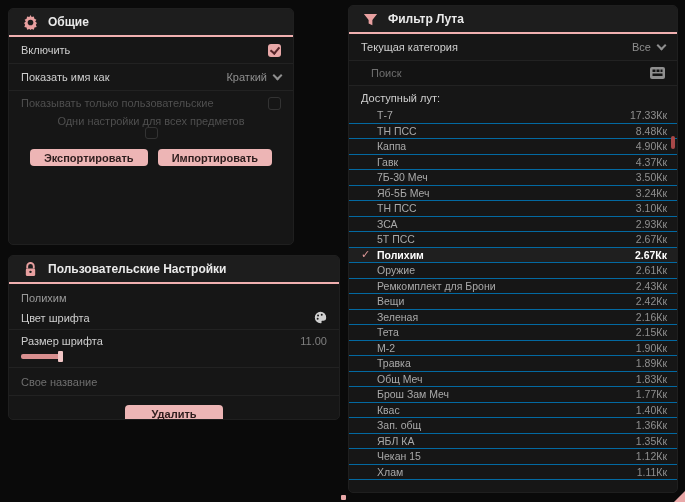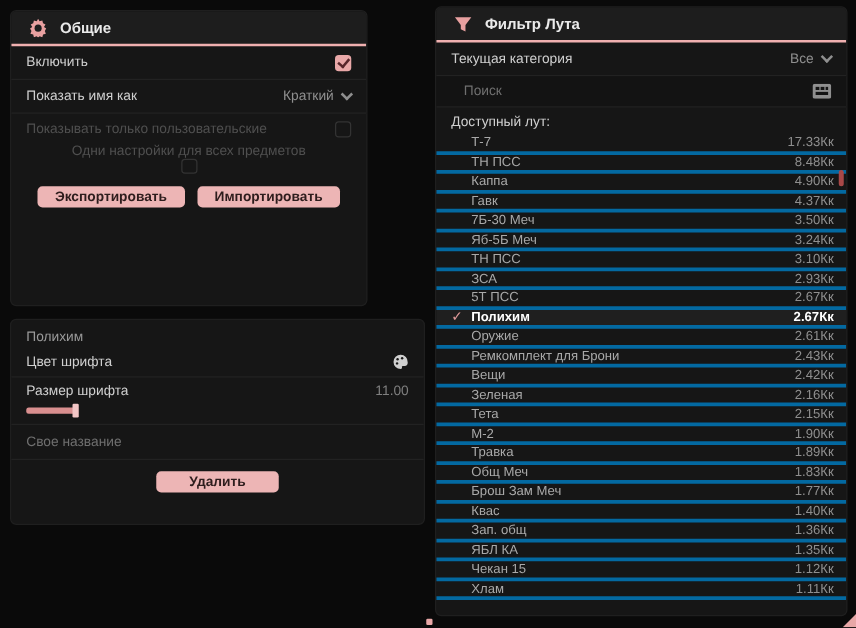--- a/index.html
+++ b/index.html
@@ -54,21 +54,21 @@
   .slider-thumb { position:absolute; left:37px; top:-3px; width:5px; height:11px; background:#f2c6c6; border-radius:1px; cursor:pointer; }
   input.text-input {
     width:100%; background:transparent; border:none; outline:none;
     color:#cfcfcf; font-size:11px; font-family:"Liberation Sans", sans-serif;
   }
   input.text-input::placeholder { color:#6f6f6f; }
   .list-label { color:#cfcfcf; padding:6px 12px 4px 12px; }
   .loot-list { position:relative; }
   .loot-row {
     display:flex; align-items:center; height:15.5px; padding:0 10px 0 12px;
-    border-bottom:3px solid #0369a1; cursor:pointer;
+    border-bottom:1px solid #0369a1; cursor:pointer;
   }
   .loot-row .check { width:16px; color:#e29a9a; font-size:11px; visibility:hidden; }
   .loot-row .nm { flex:1; color:#a9a9a9; font-size:10.5px; }
   .loot-row .vl { color:#8f8f8f; font-size:10.5px; }
   .loot-row.selected { background:#1f1f1f; }
   .loot-row.selected .check { visibility:visible; }
   .loot-row.selected .nm, .loot-row.selected .vl { color:#ffffff; font-weight:bold; }
   .scroll-thumb {
     position:absolute; right:2px; top:30px; width:4px; height:13px;
     background:#a84848; border-radius:2px; cursor:pointer;
@@ -118,20 +118,28 @@
       <span class="lbl">Одни настройки для всех предметов</span>
       <span class="checkbox off"></span>
     </div>
     <div class="btn-row">
       <button class="btn">Экспортировать</button>
       <button class="btn">Импортировать</button>
     </div>
   </div>
 
   <div class="panel" style="left:8px; top:255px; width:332px; height:165px;">
+    <div class="panel-header">
+      <svg class="hicon" viewBox="0 0 16 16">
+        <path fill="none" stroke="#e8a0a0" stroke-width="2" d="M4.5 7V4.5a3.5 3.5 0 0 1 7 0V7"></path>
+        <rect fill="#e8a0a0" x="3" y="7" width="10" height="8" rx="1.5"></rect>
+        <circle fill="#1d1d1d" cx="8" cy="10.5" r="1.3"></circle>
+      </svg>
+      <span class="panel-title">Пользовательские Настройки</span>
+    </div>
     <div class="sub-label">Полихим</div>
     <div class="row" style="height:24px;">
       <span class="lbl">Цвет шрифта</span>
       <svg class="hicon" viewBox="0 0 16 16" style="width:13px;height:13px;cursor:pointer;">
         <path fill="#cfcfcf" d="M8 1a7 7 0 1 0 0 14c1 0 1.6-.7 1.3-1.6-.3-.8.2-1.4 1.2-1.4H12a3.5 3.5 0 0 0 3-3.5A7 7 0 0 0 8 1z"></path>
         <circle fill="#161616" cx="5" cy="5.5" r="1.2"></circle>
         <circle fill="#161616" cx="9.5" cy="4.5" r="1.2"></circle>
         <circle fill="#161616" cx="4.5" cy="9.5" r="1.2"></circle>
       </svg>
     </div>

